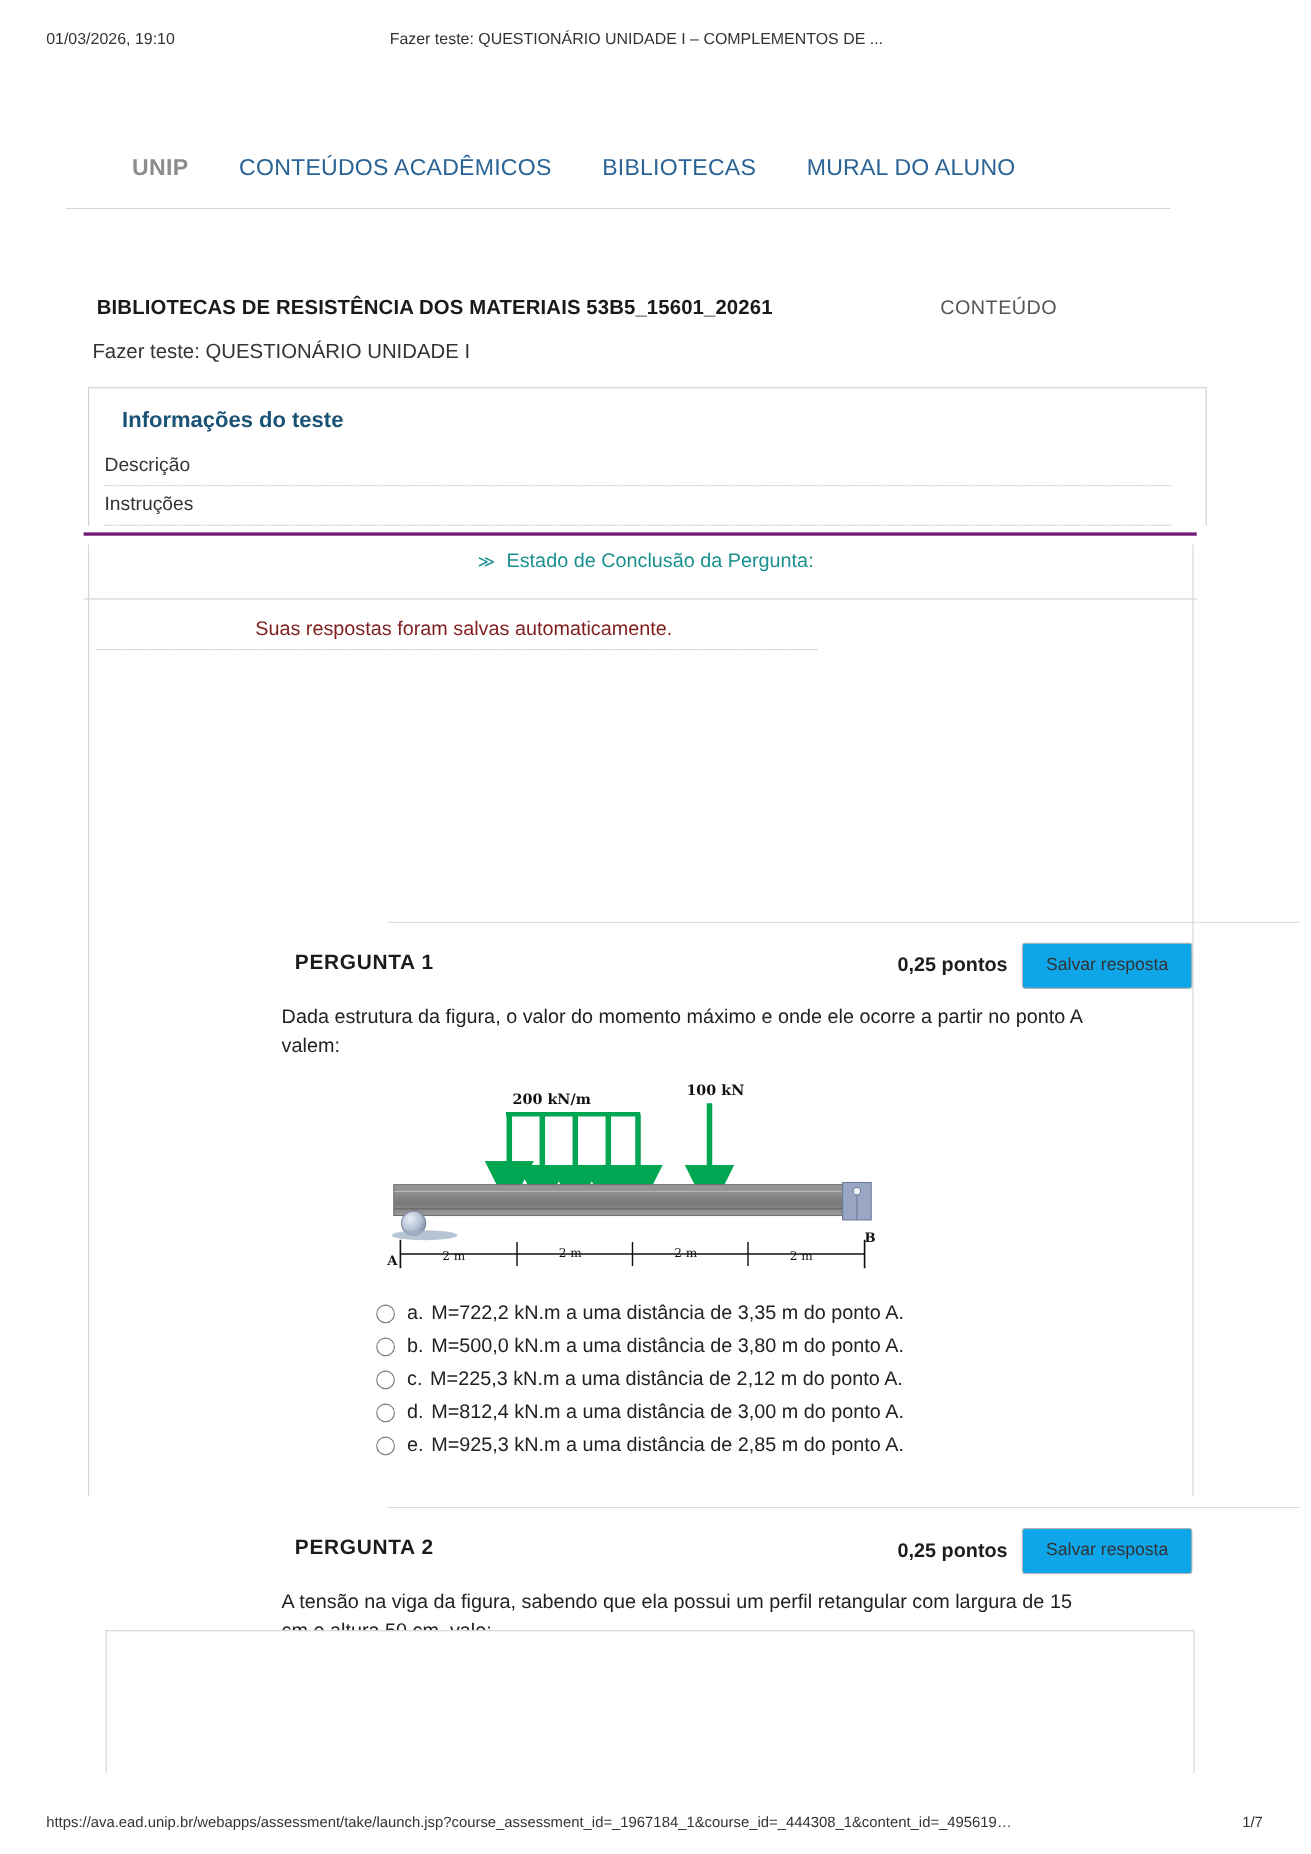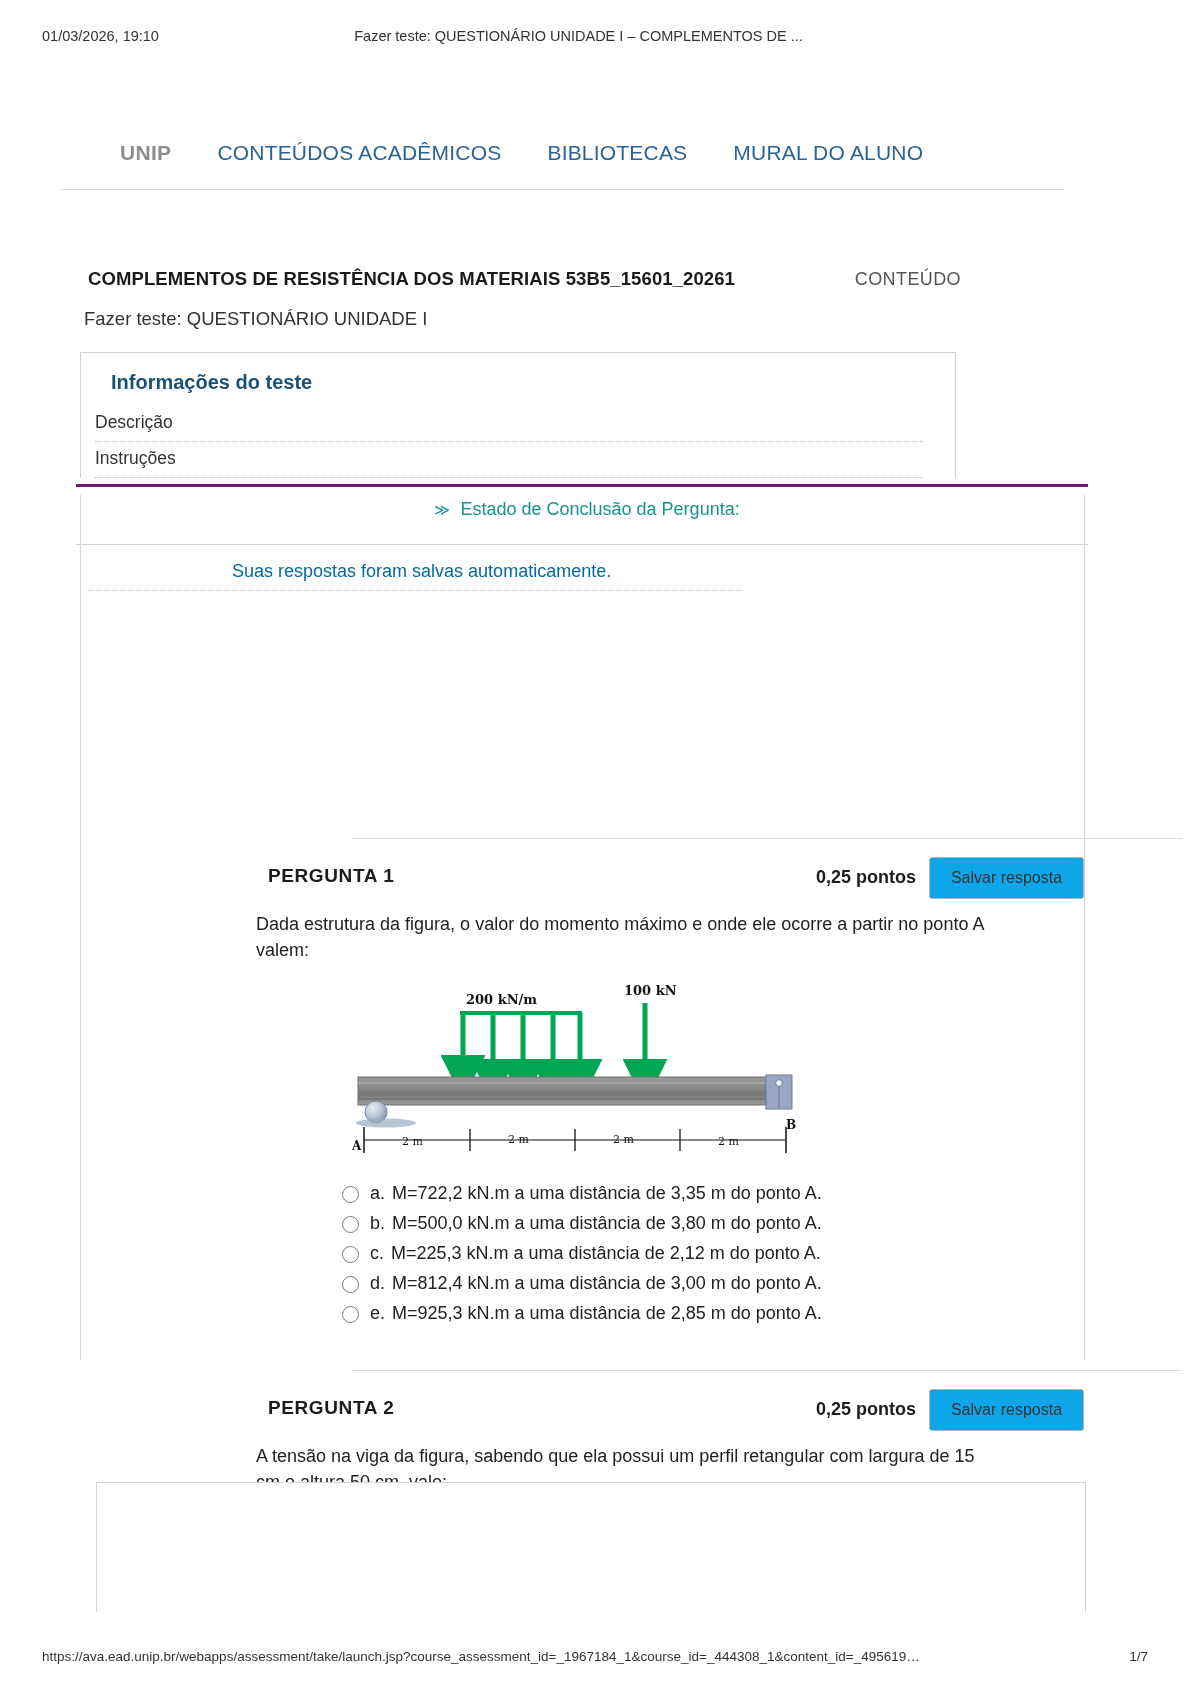--- a/index.html
+++ b/index.html
@@ -104,21 +104,21 @@
     letter-spacing: .4px;
   }
   .test-line {
     margin: 12px 0 0 84px;
     font-size: 18.5px;
     color: #333;
   }
 
   .panel {
     margin: 22px 0 0 80px;
-    width: 876px;
+    width: 1017px;
     border: 1px solid #d0d0d0;
     border-bottom: none;
     box-sizing: border-box;
     background: #fff;
   }
   .panel-head {
     font-size: 20px;
     font-weight: bold;
     color: #1a5276;
     padding: 18px 0 12px 30px;
@@ -147,21 +147,21 @@
     font-size: 15px;
     margin-right: 6px;
   }
   .status-bar .status-label {
     color: #1a9090;
     font-size: 18px;
   }
   .saved-row {
     margin: 16px 0 0 232px;
     font-size: 18px;
-    color: #0369a1;
+    color: #7f1d1d;
   }
   .saved-underline {
     margin: 8px 0 0 88px;
     width: 655px;
     border-bottom: 1px dotted #b9b9b9;
   }
   .sidebars {
     position: absolute;
     left: 80px;
     top: 495px;
@@ -280,21 +280,21 @@
 
   <div class="topnav">
     <span class="nav-unip">UNIP</span>
     <span class="nav-link">CONTEÚDOS ACADÊMICOS</span>
     <span class="nav-link">BIBLIOTECAS</span>
     <span class="nav-link">MURAL DO ALUNO</span>
   </div>
   <div class="nav-rule"></div>
 
   <div class="course-row">
-    <span class="course-title">COMPLEMENTOS DE RESISTÊNCIA DOS MATERIAIS 53B5_15601_20261</span>
+    <span class="course-title">BIBLIOTECAS DE RESISTÊNCIA DOS MATERIAIS 53B5_15601_20261</span>
     <span class="course-area">CONTEÚDO</span>
   </div>
   <div class="test-line">Fazer teste: QUESTIONÁRIO UNIDADE I</div>
 
   <div class="panel">
     <div class="panel-head">Informações do teste</div>
     <div class="panel-row">Descrição</div>
     <div class="panel-row">Instruções</div>
   </div>
 

